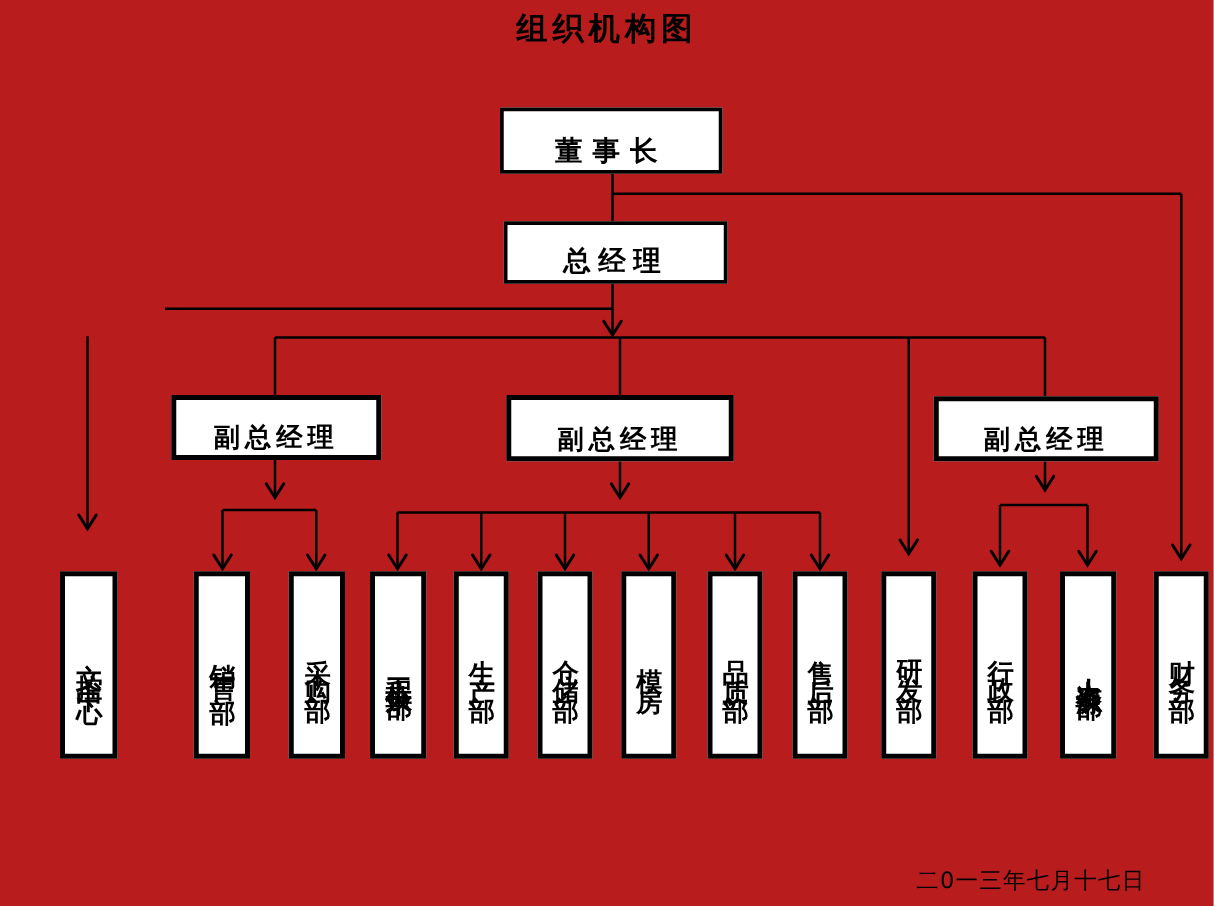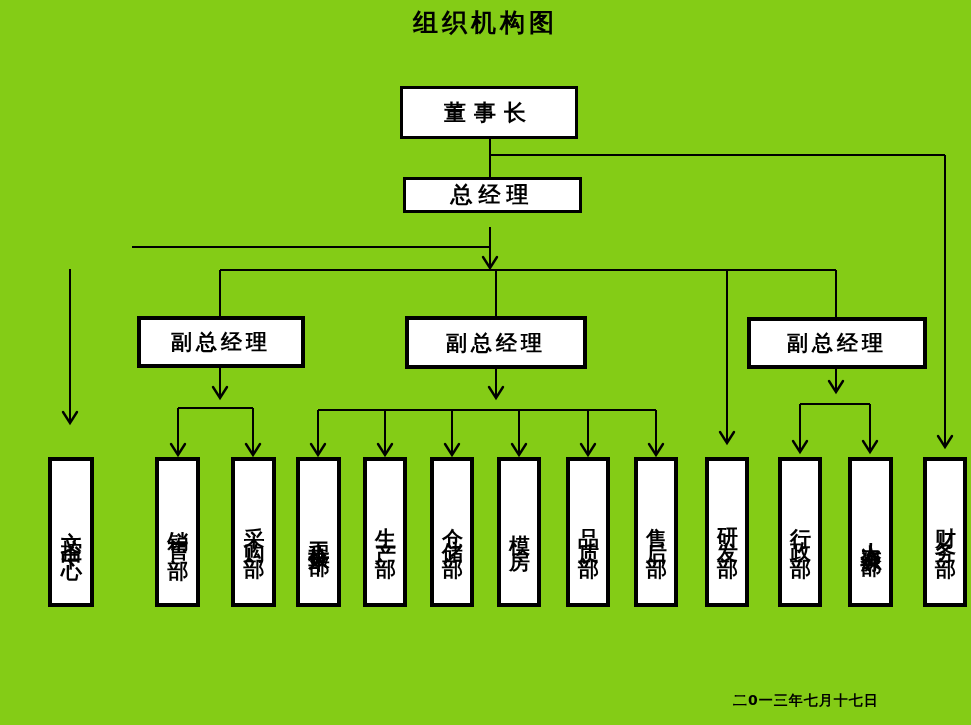--- a/index.html
+++ b/index.html
@@ -4,21 +4,21 @@
 <style>
   html, body {
     margin: 0;
     padding: 0;
     background: #ffffff;
   }
   #canvas {
     position: relative;
     width: 971px;
     height: 725px;
-    background: #84cc16;
+    background: #b91c1c;
     font-family: "DejaVu Sans", "Liberation Sans", sans-serif;
     color: #000;
     overflow: hidden;
   }
   #connector-svg {
     position: absolute;
     left: 0;
     top: 0;
     z-index: 1;
   }
@@ -31,30 +31,30 @@
     font-size: 25px;
     font-weight: bold;
     letter-spacing: 4px;
     z-index: 2;
   }
   .hbox {
     position: absolute;
     background: #ffffff;
     border: 3px solid #000;
     display: flex;
-    align-items: center;
+    align-items: flex-end;
     justify-content: center;
     font-weight: bold;
     box-sizing: border-box;
     z-index: 2;
     white-space: nowrap;
   }
   .thick { border-width: 4px; }
   .hbox.chairman      { left: 400px; top: 86px;  width: 178px; height: 53px; font-size: 22px; letter-spacing: 8px; }
-  .hbox.gm            { left: 403px; top: 177px; width: 179px; height: 36px; font-size: 22px; letter-spacing: 6px; }
+  .hbox.gm            { left: 403px; top: 177px; width: 179px; height: 50px; font-size: 22px; letter-spacing: 6px; }
   .hbox.rep           { left: 4px;   top: 227px; width: 128px; height: 43px; font-size: 20px; letter-spacing: 2px; }
   .hbox.vice1         { left: 137px; top: 316px; width: 168px; height: 52px; font-size: 21px; letter-spacing: 4px; }
   .hbox.vice2         { left: 405px; top: 316px; width: 182px; height: 53px; font-size: 21px; letter-spacing: 4px; }
   .hbox.vice3         { left: 747px; top: 317px; width: 180px; height: 52px; font-size: 21px; letter-spacing: 4px; }
   .vbox {
     position: absolute;
     top: 457px;
     height: 150px;
     background: #ffffff;
     border: 4px solid #000;
@@ -72,22 +72,22 @@
     line-height: 1;
   }
   .chars-2 { letter-spacing: 14px; }
   .chars-3 { letter-spacing: 14px; }
   .chars-4 { letter-spacing: 9px; }
   .chars-5 { letter-spacing: 3px; }
   .chart-date {
     position: absolute;
     top: 692px;
     left: 733px;
-    font-size: 14px;
-    font-weight: bold;
+    font-size: 18px;
+    font-weight: normal;
     letter-spacing: 1px;
     z-index: 2;
     white-space: nowrap;
   }
 </style>
 </head>
 <body>
 
 <div id="canvas">
 

